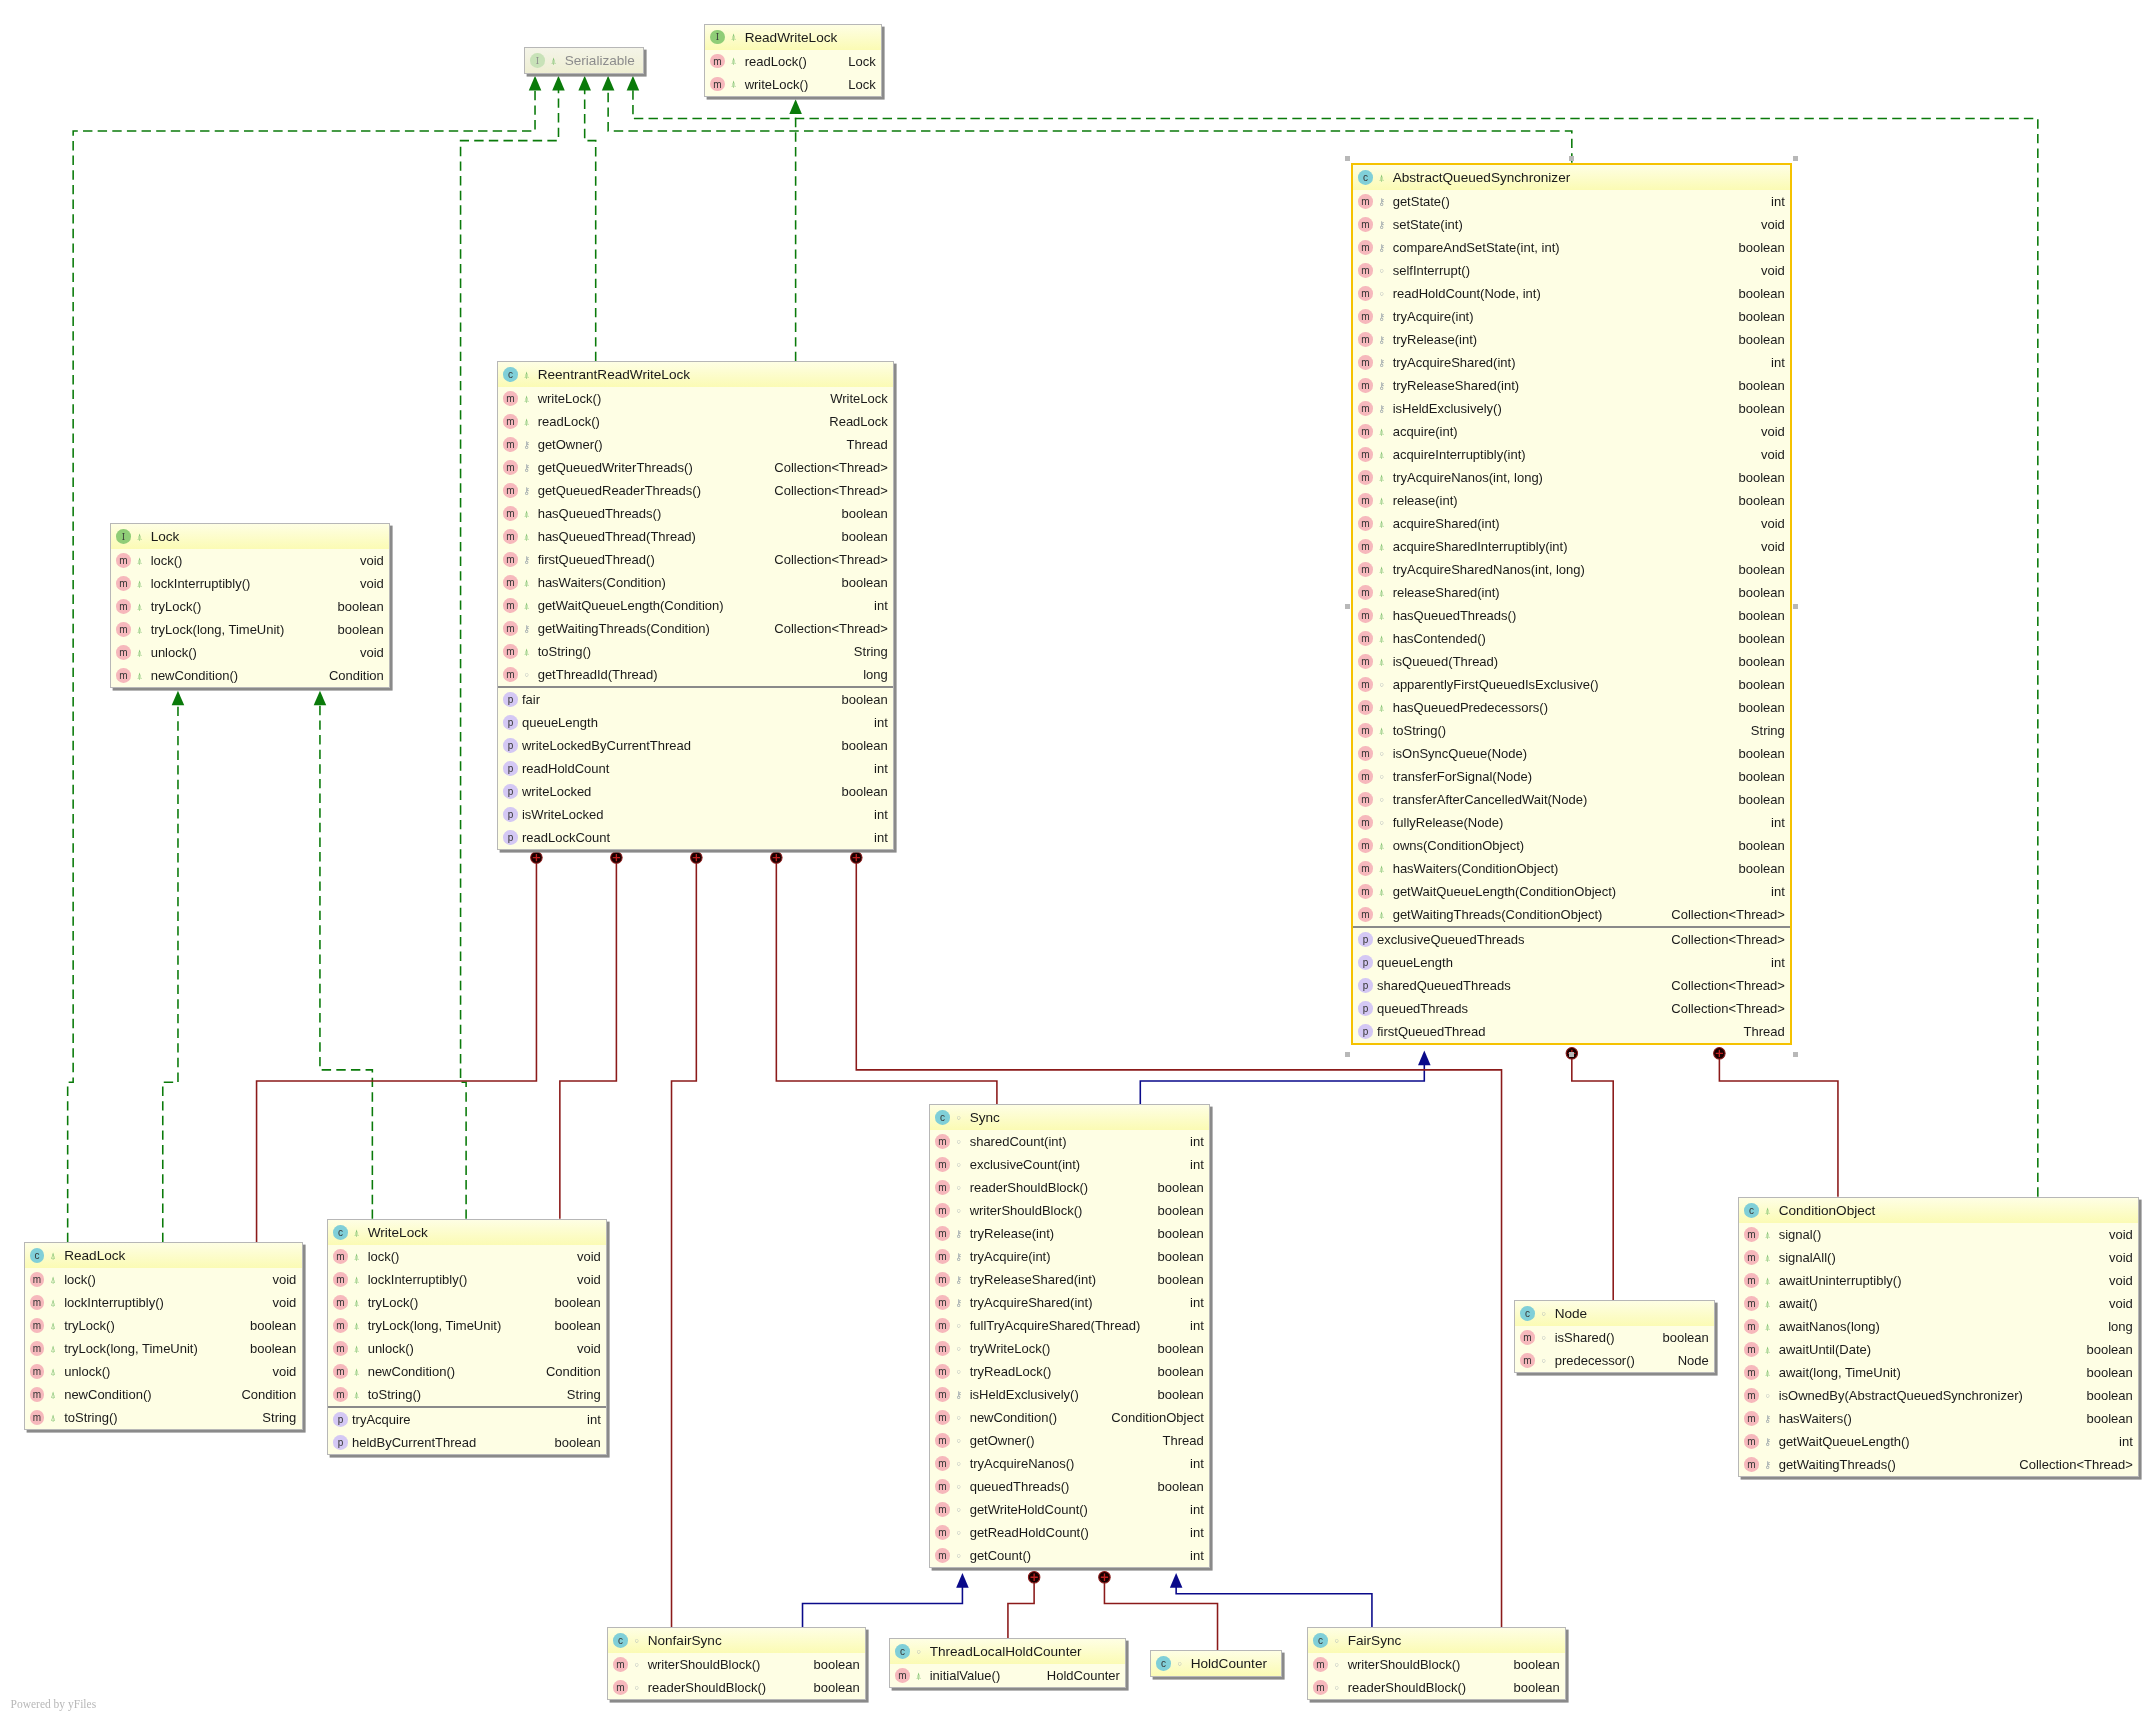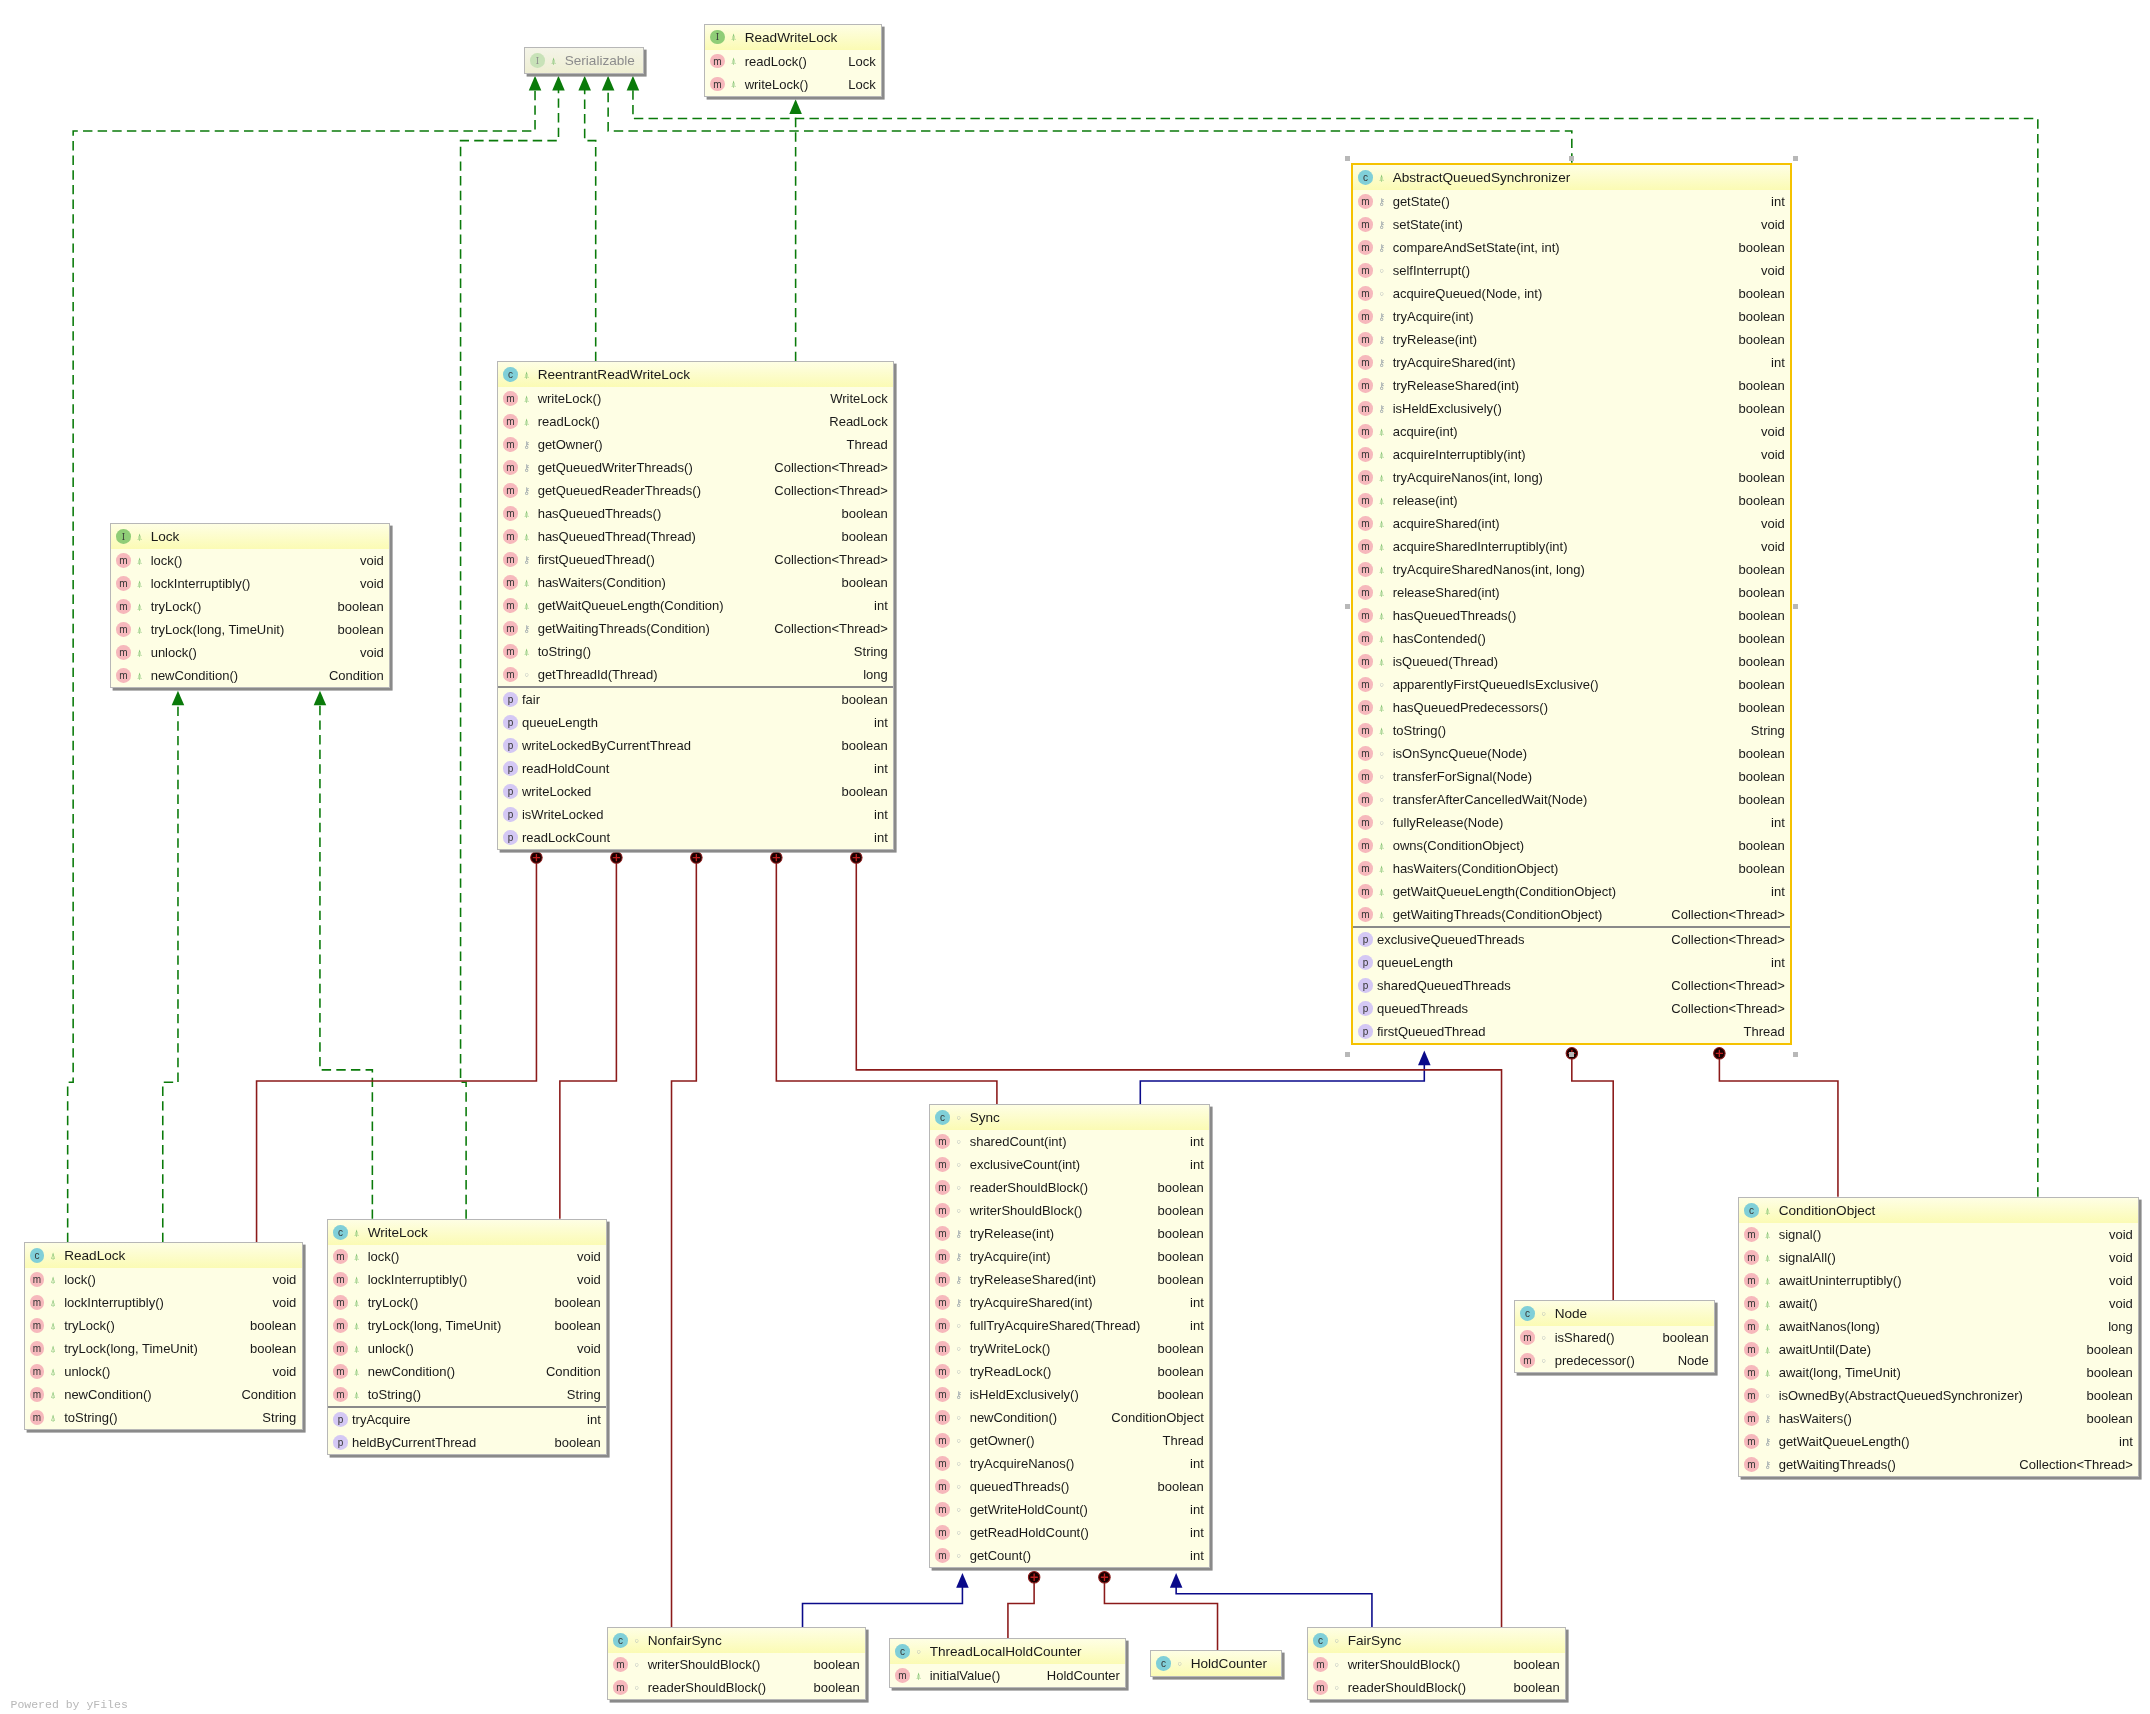--- a/index.html
+++ b/index.html
@@ -22,21 +22,21 @@
   .ico.m { background:#f6b8bc; color:#333; }
   .ico.p { background:#d4c8f4; color:#333; }
   .ico.c { background:#80cfd8; color:#333; }
   .ico.i { background:#8fcd77; color:#333; font-family:"DejaVu Serif", serif; font-size:8.4px; }
   .dim .ico.i { background:#c8e2b8; color:#8a8a8a; }
   .vis { width:9.4px; margin-right:6.3px; flex:none; font-size:9.4px; text-align:center; }
   .vis.pub { color:#7ec06e; }
   .vis.prot { color:#9aa4aa; }
   .vis.pkg { color:#a8b0b4; font-size:7.3px; }
   .footer { position:absolute; left:10.5px; top:1698px; font-size:11.5px; color:#b8b8b8;
-            font-family:Liberation Mono, monospace; }
+            font-family:Liberation Serif, serif; }
   .handle { position:absolute; width:5.2px; height:5.2px; background:#b8b8b8; }
 </style>
 </head>
 <body>
 
 <svg id="wires" xmlns="http://www.w3.org/2000/svg" viewBox="0 0 4116 3282" width="2151" height="1715">
     <polyline points="129.3,2377.3 129.3,2071.2 139.8,2071.2 139.8,250.7 1023.7,250.7 1023.7,163.6" fill="none" stroke="#0a7a0a" stroke-width="3" stroke-dasharray="18,10"></polyline>
     <polyline points="891.8,2332.4 891.8,2071.2 881.2,2071.2 881.2,269.1 1068.6,269.1 1068.6,163.6" fill="none" stroke="#0a7a0a" stroke-width="3" stroke-dasharray="18,10"></polyline>
     <polyline points="1139.8,691.3 1139.8,269.1 1118.7,269.1 1118.7,163.6" fill="none" stroke="#0a7a0a" stroke-width="3" stroke-dasharray="18,10"></polyline>
     <polyline points="3007.8,311.3 3007.8,250.7 1163.6,250.7 1163.6,163.6" fill="none" stroke="#0a7a0a" stroke-width="3" stroke-dasharray="18,10"></polyline>
@@ -158,21 +158,21 @@
       </div>
       <div class="row">
         <span class="ico m">m</span>
         <span class="vis pkg">○</span>
         <span class="name">selfInterrupt()</span>
         <span class="type">void</span>
       </div>
       <div class="row">
         <span class="ico m">m</span>
         <span class="vis pkg">○</span>
-        <span class="name">acquireQueued(Node, int)</span>
+        <span class="name">readHoldCount(Node, int)</span>
         <span class="type">boolean</span>
       </div>
       <div class="row">
         <span class="ico m">m</span>
         <span class="vis prot">⚷</span>
         <span class="name">tryAcquire(int)</span>
         <span class="type">boolean</span>
       </div>
       <div class="row">
         <span class="ico m">m</span>

